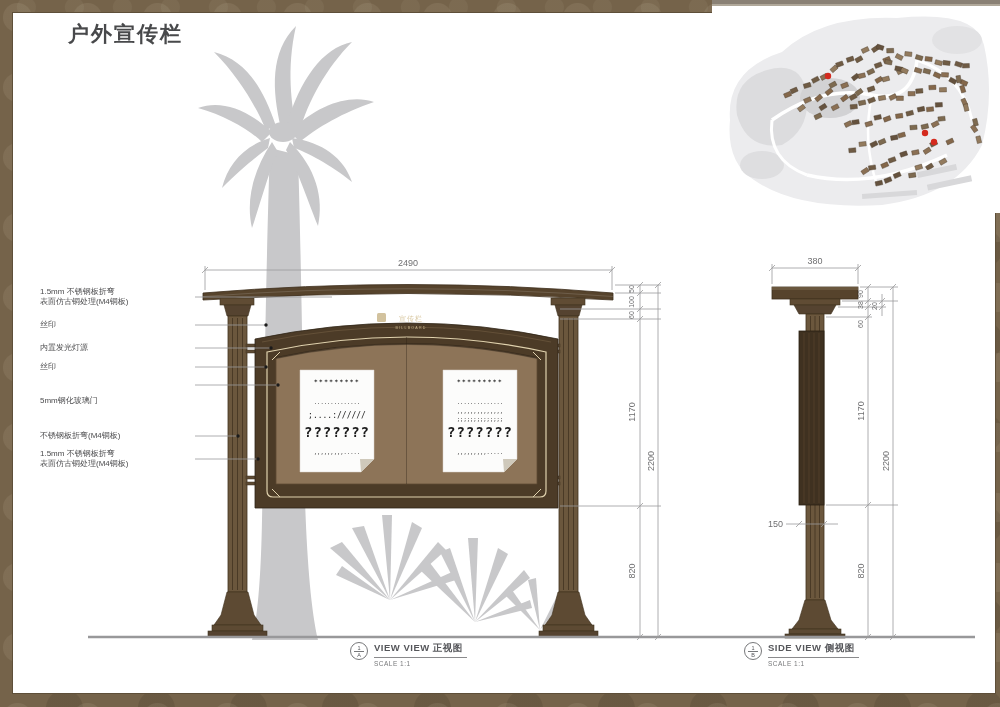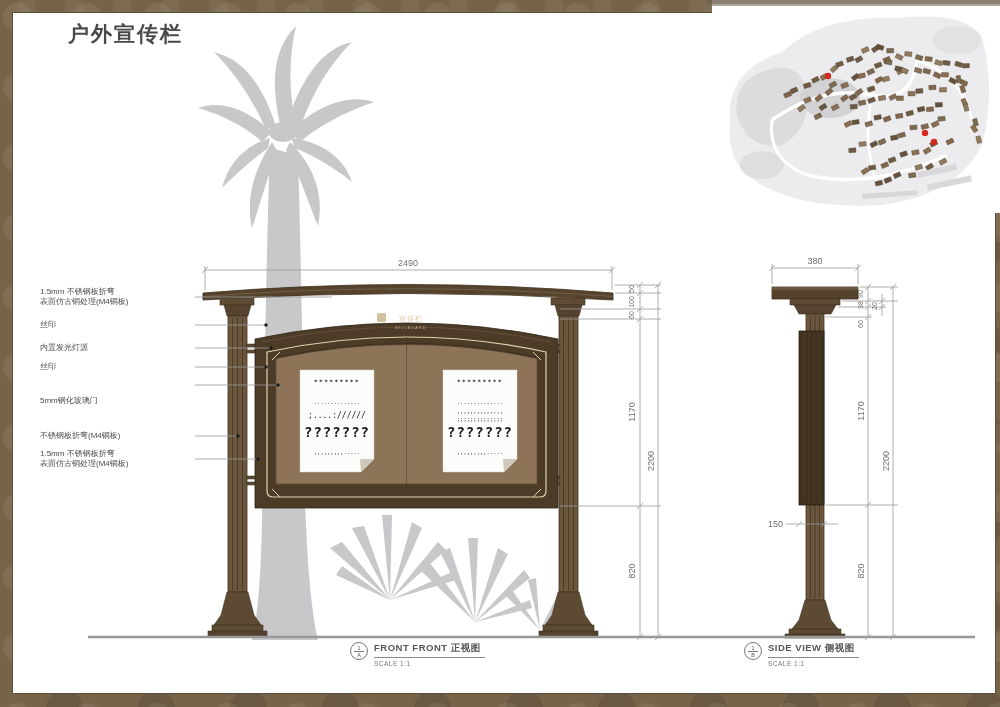--- a/index.html
+++ b/index.html
@@ -438,21 +438,21 @@
     <div>表面仿古铜处理(M4铜板)</div>
   </div>
 
   <div class="caption" style="left:350px;top:642px">
     <div class="cap-circle">
       <span>1</span>
       <span class="bot">A</span>
     </div>
     <div class="cap-text">
       <div class="row1">
-        <span>FRONT FRONT</span> <span>正视图</span>
+        <span>VIEW VIEW</span> <span>正视图</span>
       </div>
       <div class="row2">SCALE 1:1</div>
     </div>
   </div>
 
   <div class="caption" style="left:744px;top:642px">
     <div class="cap-circle">
       <span>1</span>
       <span class="bot">B</span>
     </div>

